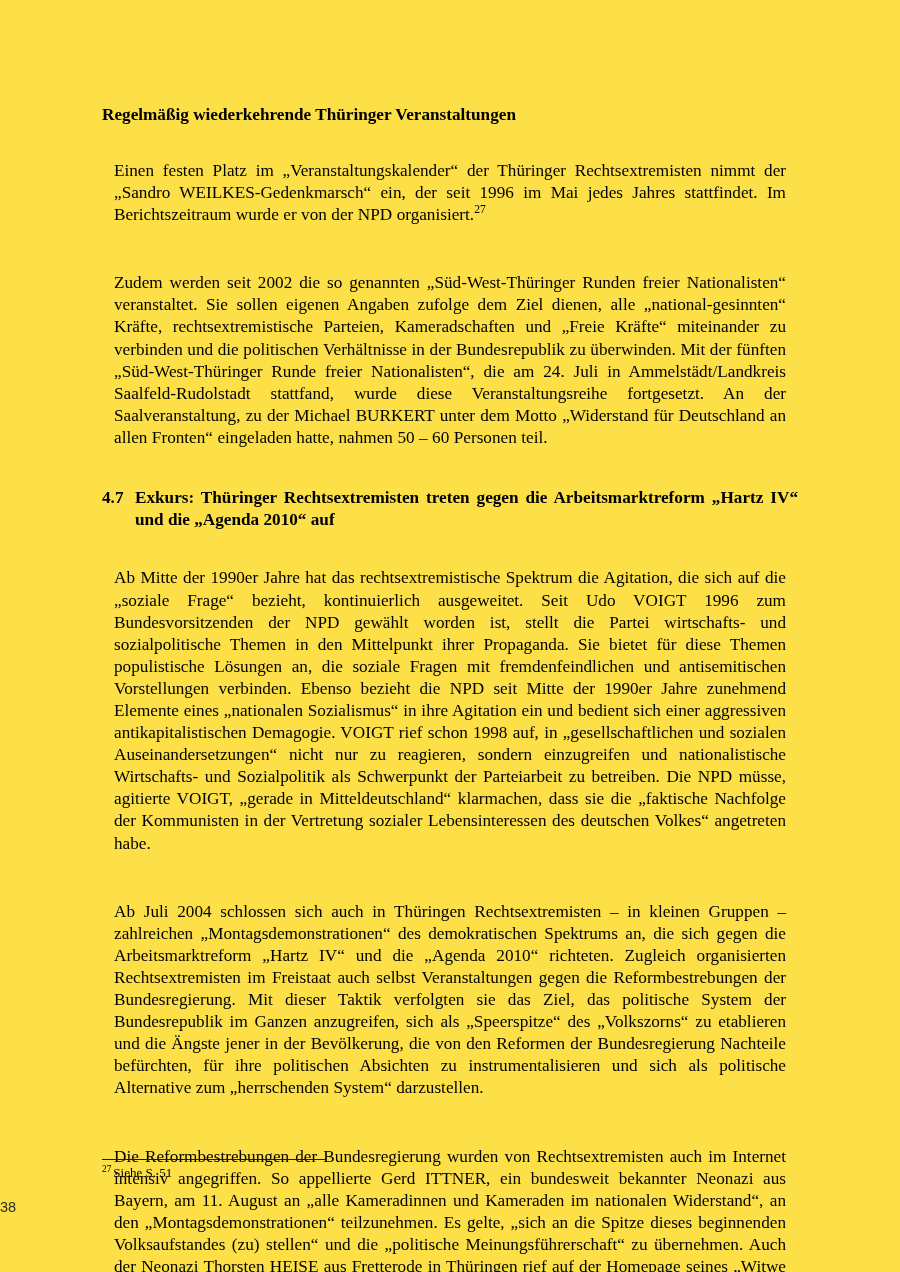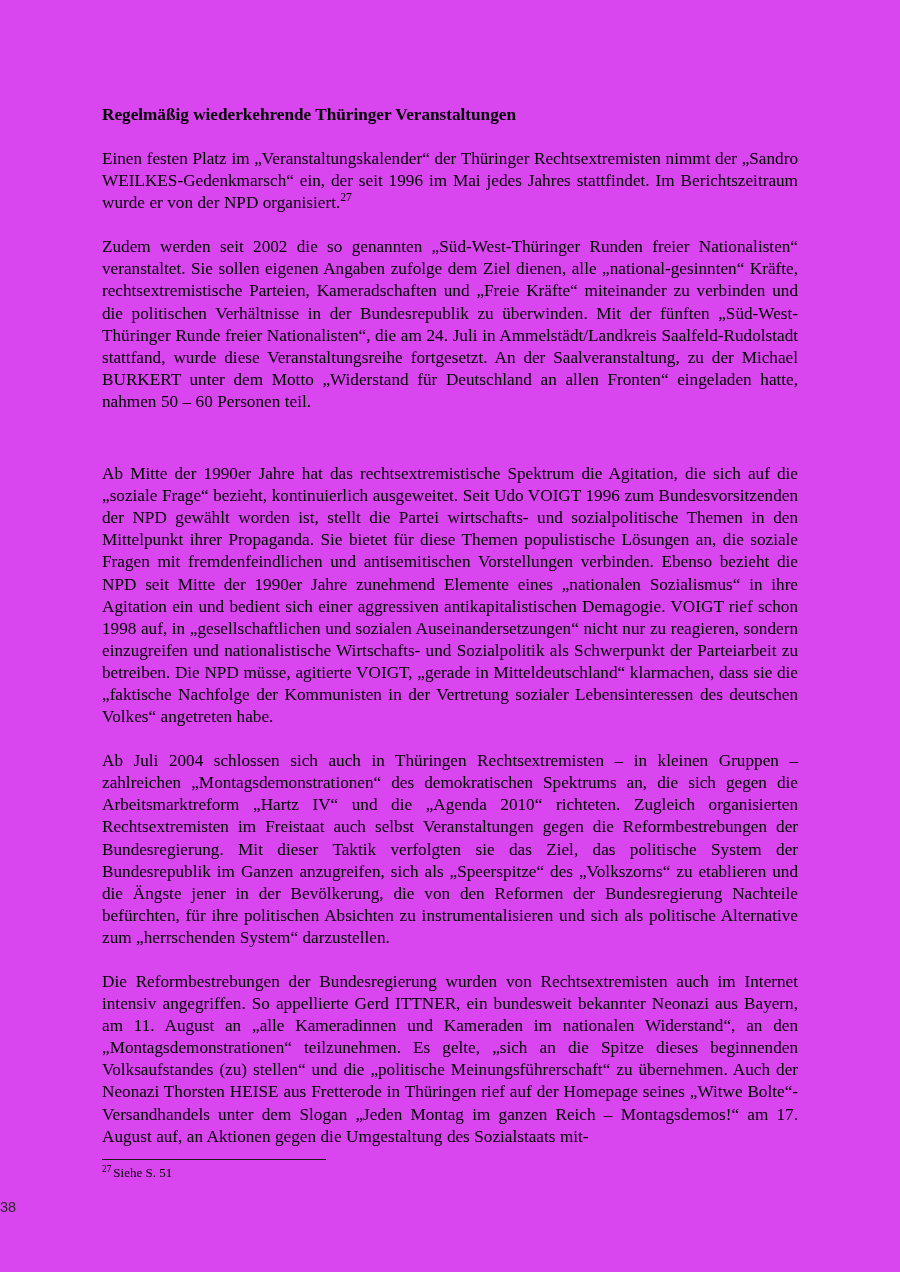--- a/index.html
+++ b/index.html
@@ -17,21 +17,21 @@
     color: #000000;
     -webkit-font-smoothing: antialiased;
   }
 
   .page {
     position: absolute;
     left: 0;
     top: 0;
     width: 900px;
     height: 1272px;
-    background: #d946ef;
+    background: #fde047;
   }
 
   .content {
     position: absolute;
     left: 102px;
     top: 104px;
     width: 696px;
   }
 
   .section-heading {
@@ -40,21 +40,21 @@
     font-weight: bold;
     margin: 0 0 0 0;
     text-align: left;
   }
 
   p.para {
     font-size: 17.2px;
     line-height: 22.1px;
     text-align: justify;
     text-justify: inter-word;
-    margin: 0;
+    margin: 12px;
     hyphens: none;
     word-spacing: 0.01em;
   }
 
   .para-gap {
     height: 22px;
   }
   .gap-before-heading {
     height: 26px;
   }
@@ -136,20 +136,21 @@
     <div class="para-gap"></div>
 
     <p class="para"><span>Einen festen Platz im „Veranstaltungskalender“ der Thüringer Rechtsextremisten nimmt der „Sandro WEILKES-Gedenkmarsch“ ein, der seit 1996 im Mai jedes Jahres stattfindet. Im Berichtszeitraum wurde er von der NPD organisiert.</span><sup class="fn-ref">27</sup></p>
 
     <div class="para-gap"></div>
 
     <p class="para">Zudem werden seit 2002 die so genannten „Süd-West-Thüringer Runden freier Nationalisten“ veranstaltet. Sie sollen eigenen Angaben zufolge dem Ziel dienen, alle „national-gesinnten“ Kräfte, rechtsextremistische Parteien, Kameradschaften und „Freie Kräfte“ miteinander zu verbinden und die politischen Verhältnisse in der Bundesrepublik zu überwinden. Mit der fünften „Süd-West-Thüringer Runde freier Nationalisten“, die am 24. Juli in Ammelstädt/Landkreis Saalfeld-Rudolstadt stattfand, wurde diese Veranstaltungsreihe fortgesetzt. An der Saalveranstaltung, zu der Michael BURKERT unter dem Motto „Widerstand für Deutschland an allen Fronten“ eingeladen hatte, nahmen 50 – 60 Personen teil.</p>
 
     <div class="gap-before-heading"></div>
 
+    <h3 class="numbered-heading"><span class="num">4.7</span><span class="htext">Exkurs: Thüringer Rechtsextremisten treten gegen die Arbeitsmarktreform „Hartz IV“ und die „Agenda 2010“ auf</span></h3>
 
     <div class="gap-after-heading"></div>
 
     <p class="para">Ab Mitte der 1990er Jahre hat das rechtsextremistische Spektrum die Agitation, die sich auf die „soziale Frage“ bezieht, kontinuierlich ausgeweitet. Seit Udo VOIGT 1996 zum Bundesvorsitzenden der NPD gewählt worden ist, stellt die Partei wirtschafts- und sozialpolitische Themen in den Mittelpunkt ihrer Propaganda. Sie bietet für diese Themen populistische Lösungen an, die soziale Fragen mit fremdenfeindlichen und antisemitischen Vorstellungen verbinden. Ebenso bezieht die NPD seit Mitte der 1990er Jahre zunehmend Elemente eines „nationalen Sozialismus“ in ihre Agitation ein und bedient sich einer aggressiven antikapitalistischen Demagogie. VOIGT rief schon 1998 auf, in „gesellschaftlichen und sozialen Auseinandersetzungen“ nicht nur zu reagieren, sondern einzugreifen und nationalistische Wirtschafts- und Sozialpolitik als Schwerpunkt der Parteiarbeit zu betreiben. Die NPD müsse, agitierte VOIGT, „gerade in Mitteldeutschland“ klarmachen, dass sie die „faktische Nachfolge der Kommunisten in der Vertretung sozialer Lebensinteressen des deutschen Volkes“ angetreten habe.</p>
 
     <div class="para-gap"></div>
 
     <p class="para">Ab Juli 2004 schlossen sich auch in Thüringen Rechtsextremisten – in kleinen Gruppen – zahlreichen „Montagsdemonstrationen“ des demokratischen Spektrums an, die sich gegen die Arbeitsmarktreform „Hartz IV“ und die „Agenda 2010“ richteten. Zugleich organisierten Rechtsextremisten im Freistaat auch selbst Veranstaltungen gegen die Reformbestrebungen der Bundesregierung. Mit dieser Taktik verfolgten sie das Ziel, das politische System der Bundesrepublik im Ganzen anzugreifen, sich als „Speerspitze“ des „Volkszorns“ zu etablieren und die Ängste jener in der Bevölkerung, die von den Reformen der Bundesregierung Nachteile befürchten, für ihre politischen Absichten zu instrumentalisieren und sich als politische Alternative zum „herrschenden System“ darzustellen.</p>
 
     <div class="para-gap"></div>

